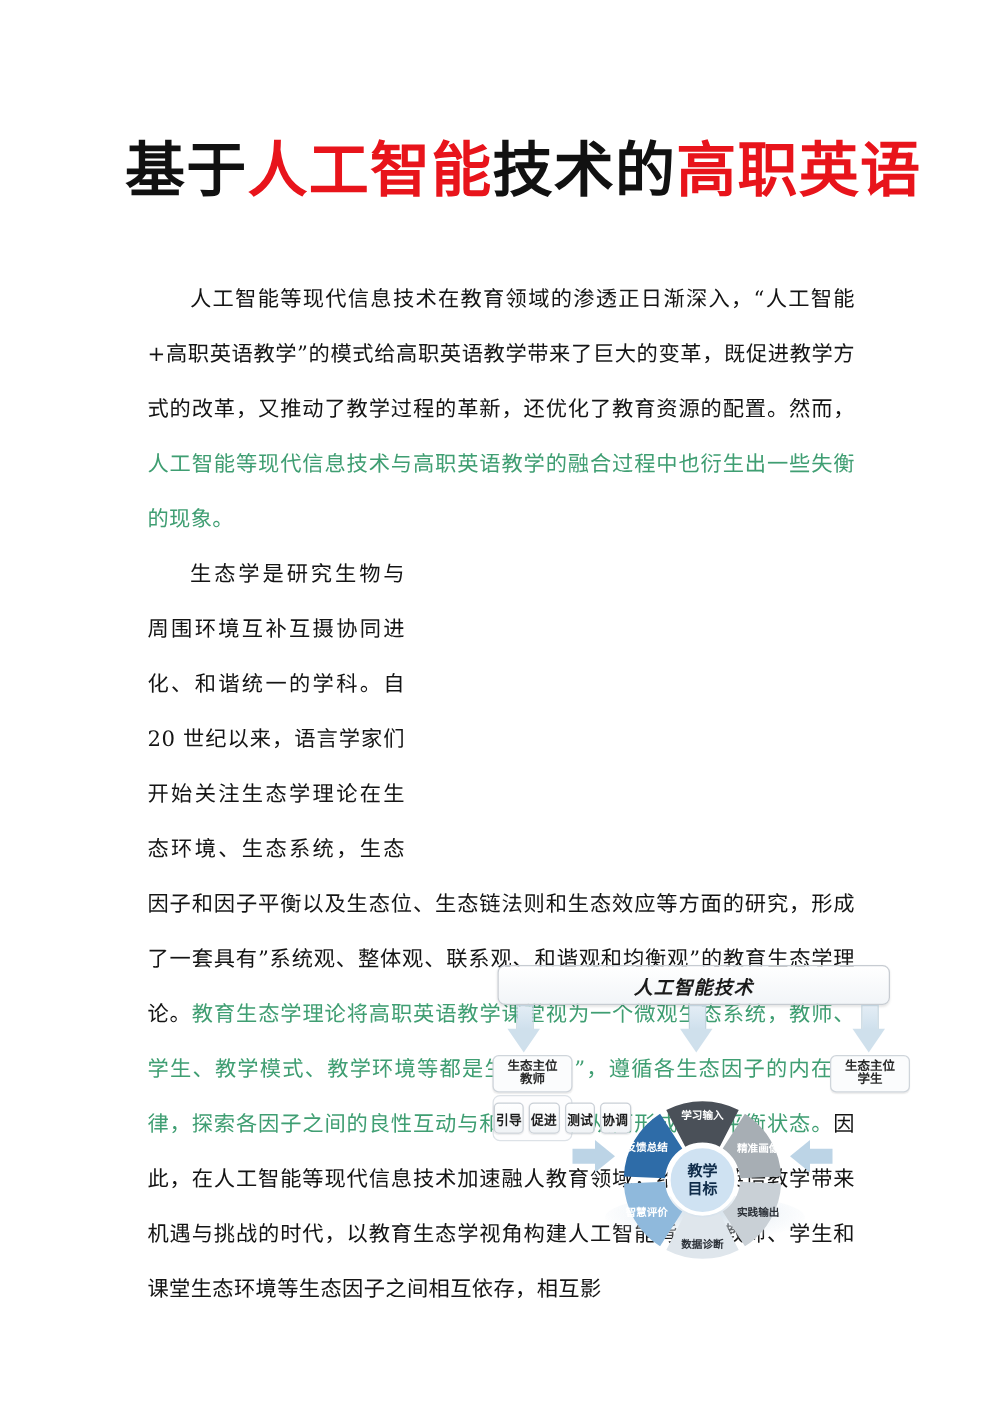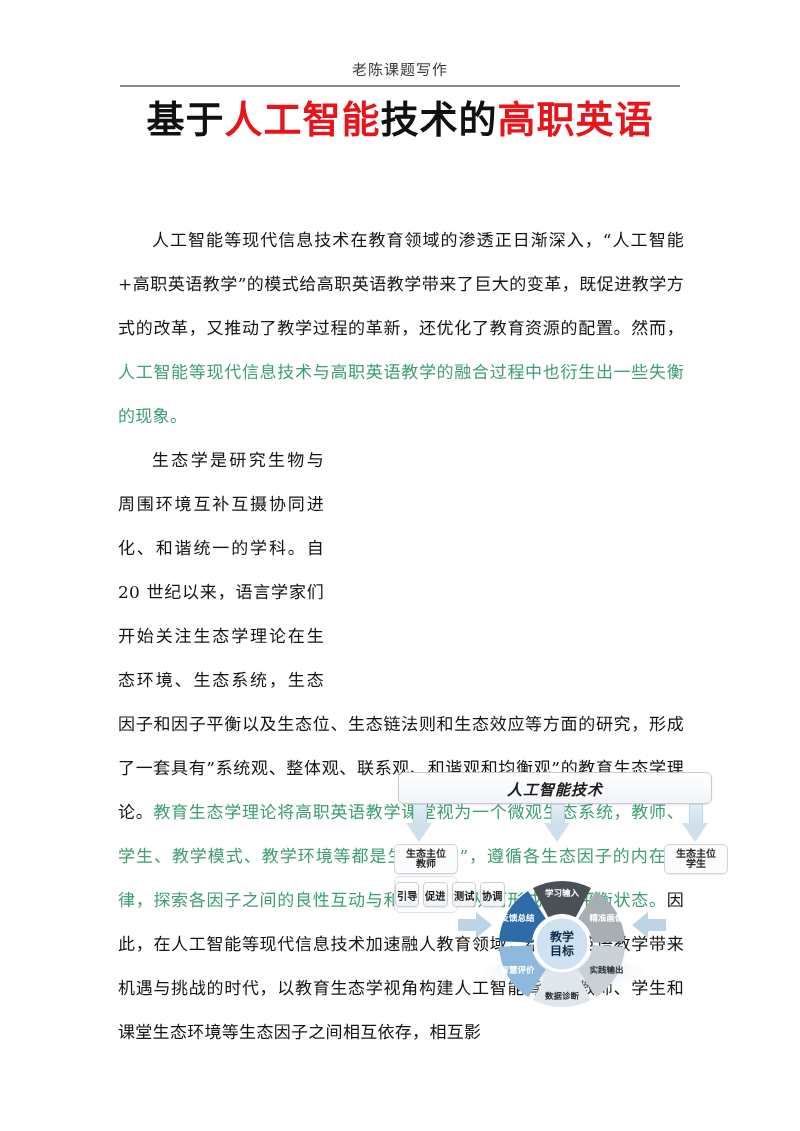--- a/index.html
+++ b/index.html
@@ -49,22 +49,23 @@
     left: 100px;
     top: 96px;
     width: 600px;
     text-align: center;
     font-weight: bold;
     font-family: "DejaVu Serif", "Liberation Serif", serif;
     line-height: 1.28;
     letter-spacing: 1px;
   }
   .title-line {
-    font-size: 38px;
+    font-size: 48px;
     white-space: nowrap;
+    margin-top: 11px;
   }
   .title-line .blk { color: #111111; }
   .title-line .red { color: #e8141b; }
 
   
   .body-wrap {
     position: absolute;
     left: 118px;
     top: 218px;
     width: 566px;
@@ -273,24 +274,20 @@
     background: radial-gradient(ellipse at 50% 40%, rgba(196,212,226,0.75) 0%, rgba(230,238,245,0.35) 55%, rgba(255,255,255,0) 78%);
     border-radius: 50%;
     filter: blur(0.6px);
   }
 </style>
 </head>
 <body>
 
 <div class="page">
 
-  <div class="header">
-    <div class="header-text">老陈课题写作</div>
-    <div class="header-rule"></div>
-  </div>
 
   <div class="title-block">
     <div class="title-line">
       <span class="blk">基于</span><span class="red">人工智能</span><span class="blk">技术的</span><span class="red">高职英语</span>
     </div>
   </div>
 
   <div class="body-wrap">
     <p class="para"><span>人工智能等现代信息技术在教育领域的渗透正日渐深入，“人工智能+高职英语教学”的模式给高职英语教学带来了巨大的变革，既促进教学方式的改革，又推动了教学过程的革新，还优化了教育资源的配置。然而，</span><span class="hl-green">人工智能等现代信息技术与高职英语教学的融合过程中也衍生出一些失衡的现象。</span></p>
 

